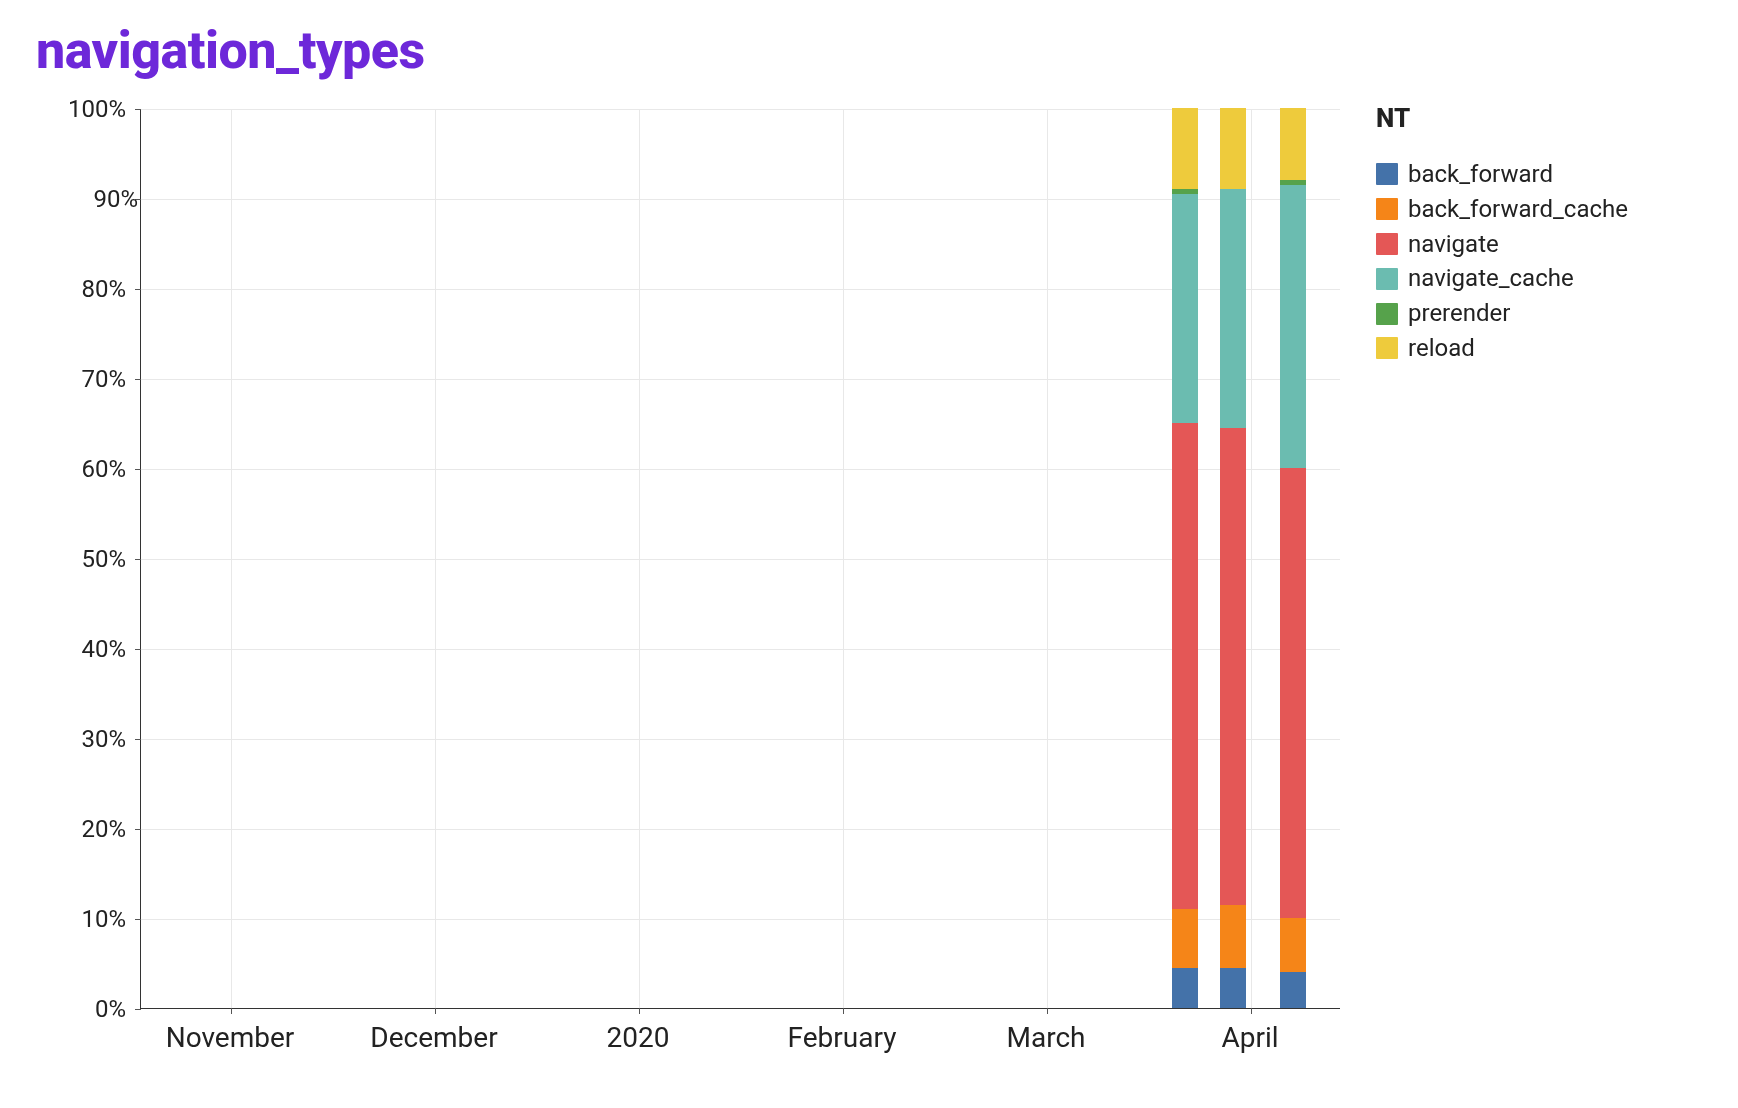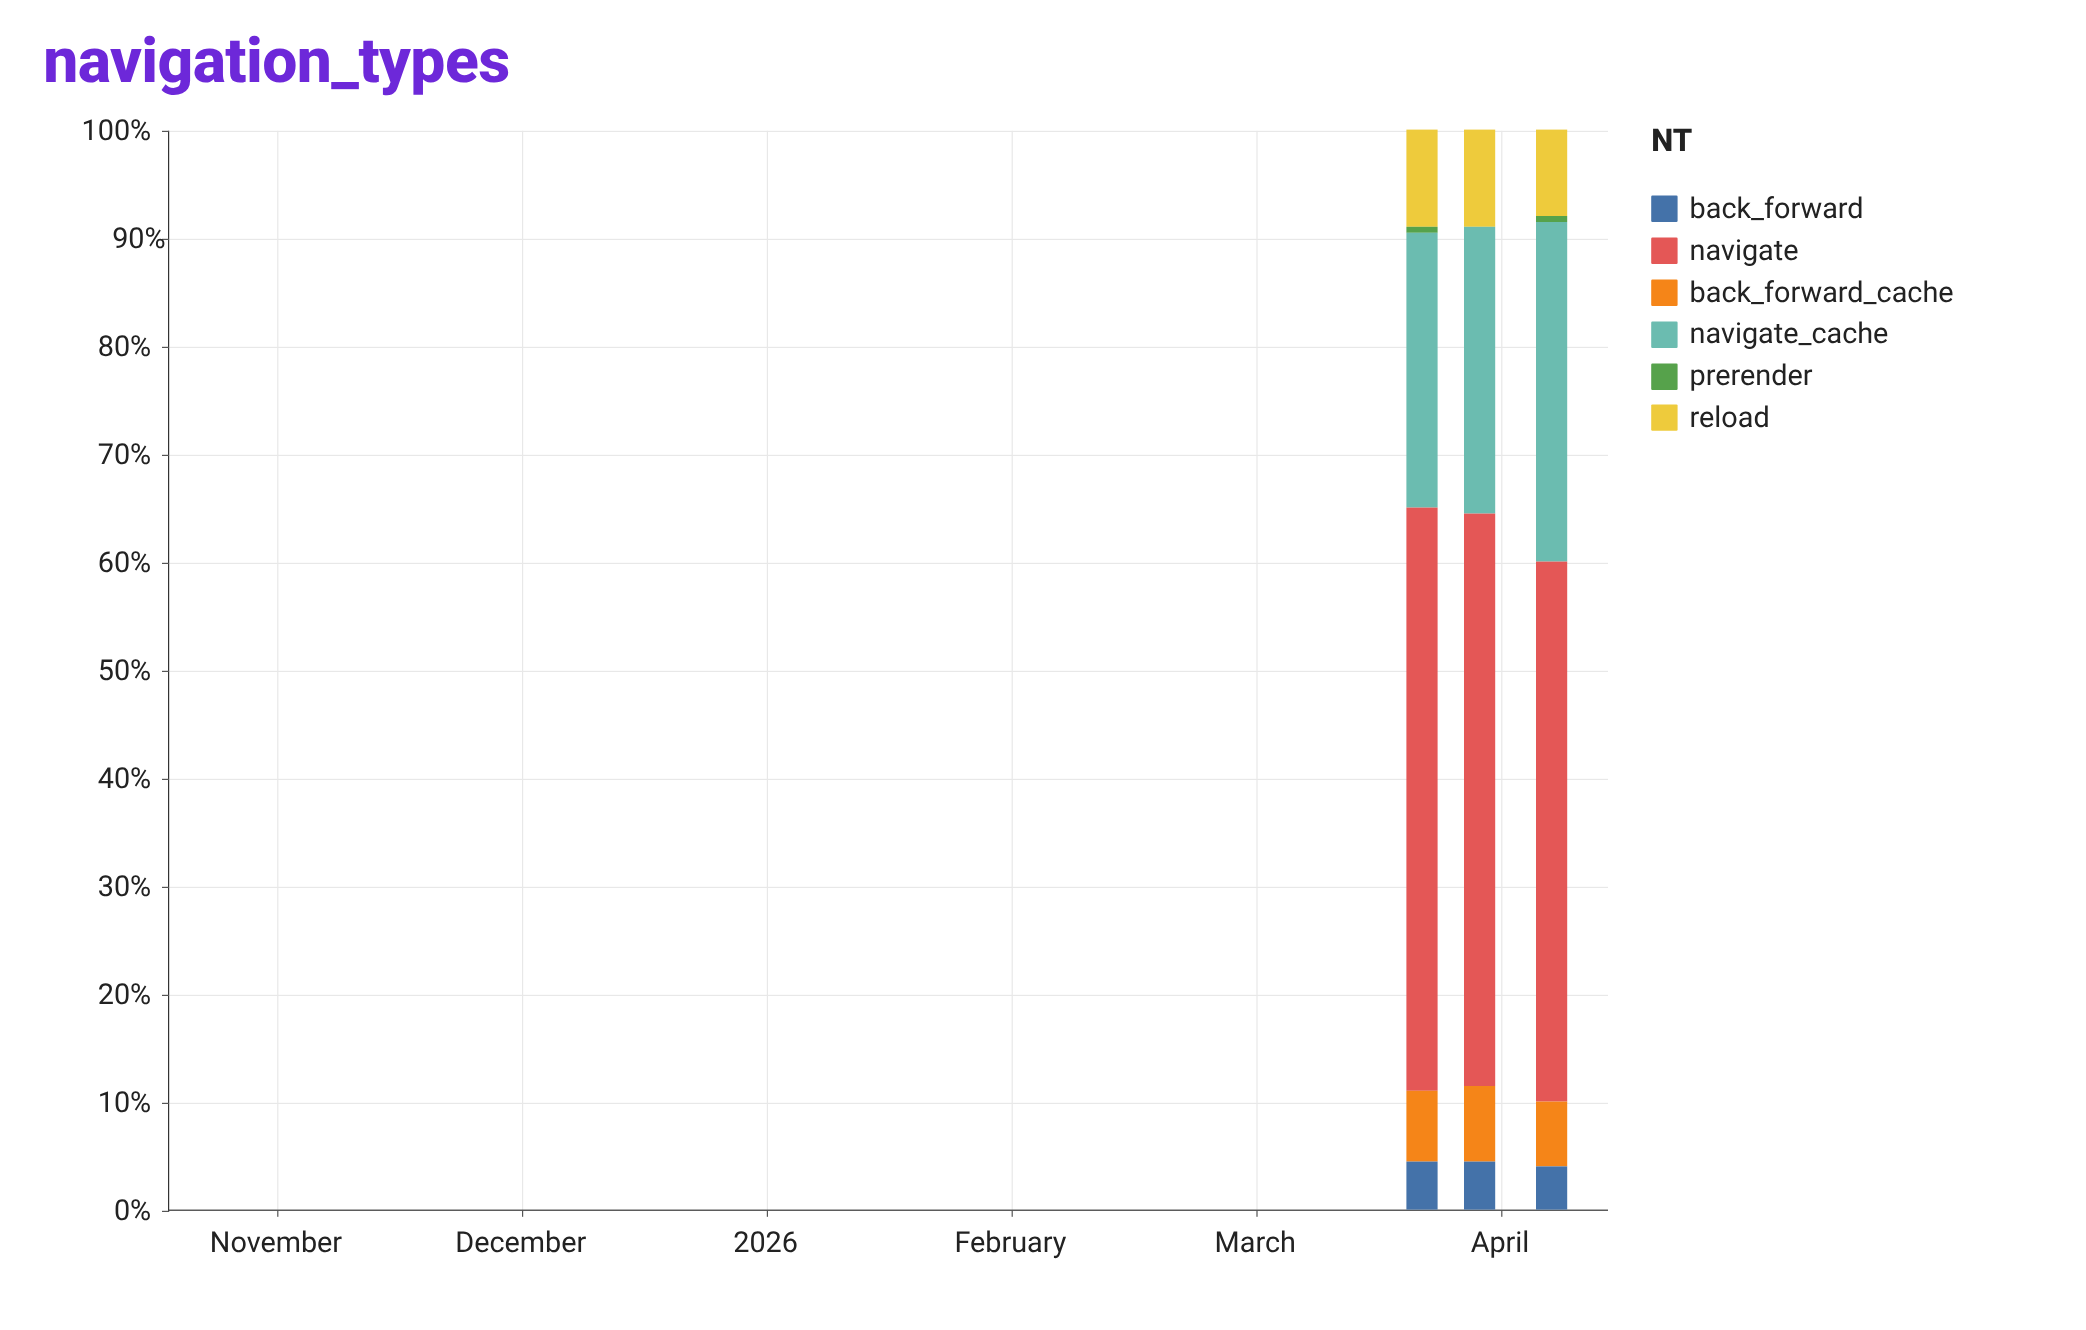--- a/index.html
+++ b/index.html
@@ -54,21 +54,21 @@
   .ytick {
     position: absolute;
     text-align: right;
     font-size: 24px;
     color: #222;
     transform: translateY(-50%);
     white-space: nowrap;
   }
   .xtick {
     position: absolute;
-    font-size: 24px;
+    font-size: 28px;
     color: #222;
     transform: translateX(-50%);
     white-space: nowrap;
   }
   .tick-mark-y {
     position: absolute;
     left: -6px;
     width: 6px;
     height: 0;
     border-top: 1px solid #555;
@@ -184,39 +184,39 @@
         <div class="ytick" style="left: 0px; top: 640px; width: 96px;">30%</div>
         <div class="ytick" style="left: 0px; top: 550px; width: 96px;">40%</div>
         <div class="ytick" style="left: 0px; top: 460px; width: 96px;">50%</div>
         <div class="ytick" style="left: 0px; top: 370px; width: 96px;">60%</div>
         <div class="ytick" style="left: 0px; top: 280px; width: 96px;">70%</div>
         <div class="ytick" style="left: 0px; top: 190px; width: 96px;">80%</div>
         <div class="ytick" style="left: 12px; top: 100px; width: 96px;">90%</div>
         <div class="ytick" style="left: 0px; top: 10px; width: 96px;">100%</div>
         <div class="xtick" style="left: 200px; top: 922px;">November</div>
         <div class="xtick" style="left: 404px; top: 922px;">December</div>
-        <div class="xtick" style="left: 608px; top: 922px;">2026</div>
+        <div class="xtick" style="left: 608px; top: 922px;">2020</div>
         <div class="xtick" style="left: 812px; top: 922px;">February</div>
         <div class="xtick" style="left: 1016px; top: 922px;">March</div>
         <div class="xtick" style="left: 1220px; top: 922px;">April</div>
       </div>
   <div class="legend">
     <div class="legend-title">NT</div>
     <div id="legend-items">
           <div class="legend-item">
             <span class="swatch" style="background: rgb(68, 114, 169);"></span>
             <span>back_forward</span>
           </div>
           <div class="legend-item">
+            <span class="swatch" style="background: rgb(245, 133, 24);"></span>
+            <span>back_forward_cache</span>
+          </div>
+          <div class="legend-item">
             <span class="swatch" style="background: rgb(228, 87, 86);"></span>
             <span>navigate</span>
-          </div>
-          <div class="legend-item">
-            <span class="swatch" style="background: rgb(245, 133, 24);"></span>
-            <span>back_forward_cache</span>
           </div>
           <div class="legend-item">
             <span class="swatch" style="background: rgb(107, 188, 176);"></span>
             <span>navigate_cache</span>
           </div>
           <div class="legend-item">
             <span class="swatch" style="background: rgb(86, 162, 75);"></span>
             <span>prerender</span>
           </div>
           <div class="legend-item">

